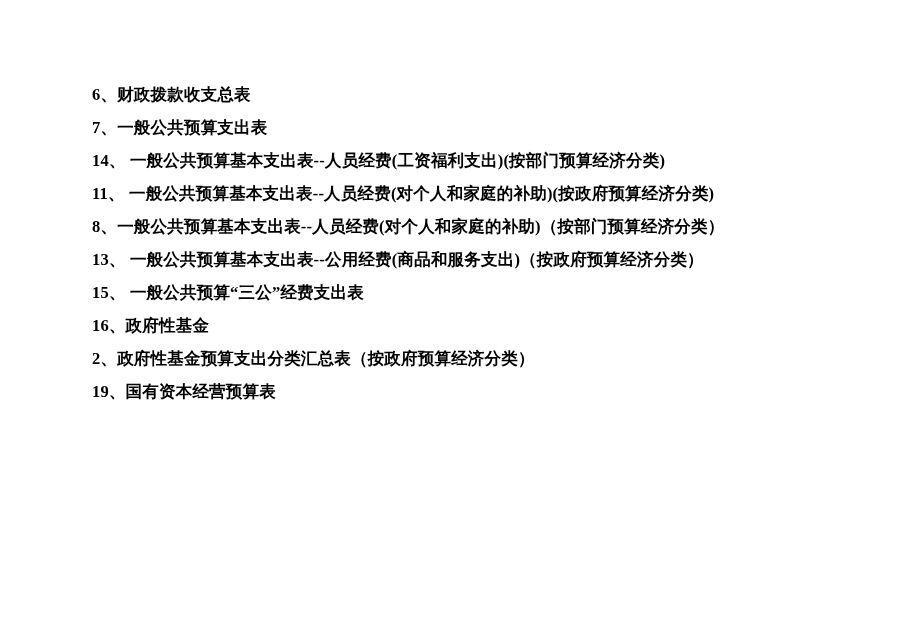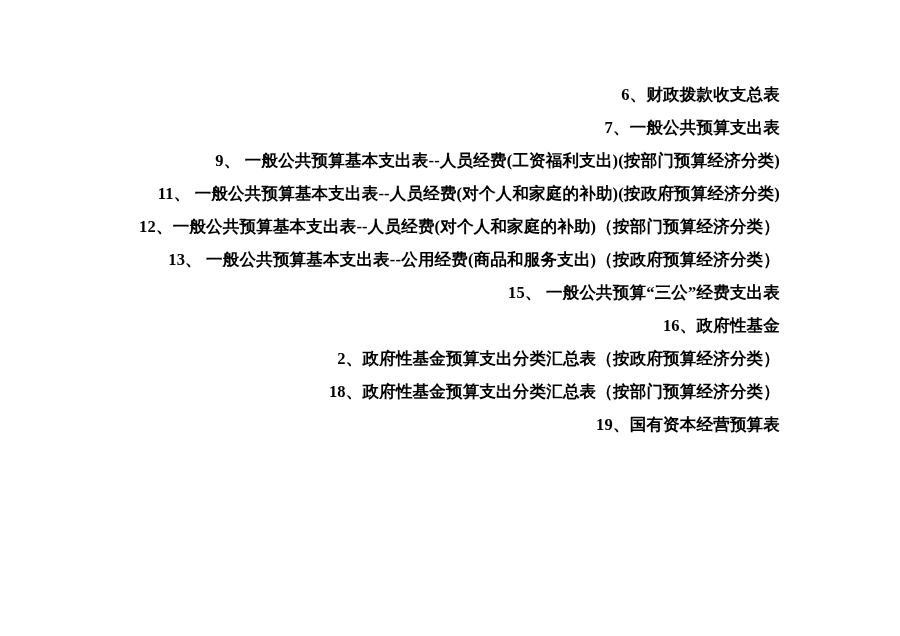--- a/index.html
+++ b/index.html
@@ -12,42 +12,40 @@
     background: #ffffff;
     font-family: "Liberation Serif", "DejaVu Serif", serif;
     color: #000000;
     overflow: hidden;
   }
   .page {
     position: relative;
     width: 900px;
     height: 636px;
     box-sizing: border-box;
-    padding: 78px 120px 0 57px;
-    text-align: right;
+    padding: 78px 120px 0 92px;
   }
   .doc-line {
     font-size: 16.5px;
     line-height: 33px;
     letter-spacing: 0.2px;
     white-space: nowrap;
     color: #000;
   }
   .doc-line.bold {
     font-weight: bold;
   }
 </style>
 </head>
 <body>
 
 <div class="page">
   <div class="doc-line bold">6、财政拨款收支总表</div>
   <div class="doc-line bold">7、一般公共预算支出表</div>
-  <div class="doc-line bold">9、 一般公共预算基本支出表--人员经费(工资福利支出)(按部门预算经济分类)</div>
+  <div class="doc-line bold">14、 一般公共预算基本支出表--人员经费(工资福利支出)(按部门预算经济分类)</div>
   <div class="doc-line bold">11、 一般公共预算基本支出表--人员经费(对个人和家庭的补助)(按政府预算经济分类)</div>
-  <div class="doc-line bold">12、一般公共预算基本支出表--人员经费(对个人和家庭的补助)（按部门预算经济分类）</div>
+  <div class="doc-line bold">8、一般公共预算基本支出表--人员经费(对个人和家庭的补助)（按部门预算经济分类）</div>
   <div class="doc-line bold">13、 一般公共预算基本支出表--公用经费(商品和服务支出)（按政府预算经济分类）</div>
   <div class="doc-line bold">15、 一般公共预算“三公”经费支出表</div>
   <div class="doc-line bold">16、政府性基金</div>
   <div class="doc-line bold">2、政府性基金预算支出分类汇总表（按政府预算经济分类）</div>
-  <div class="doc-line bold">18、政府性基金预算支出分类汇总表（按部门预算经济分类）</div>
   <div class="doc-line bold">19、国有资本经营预算表</div>
 </div>
 
 </body></html>

